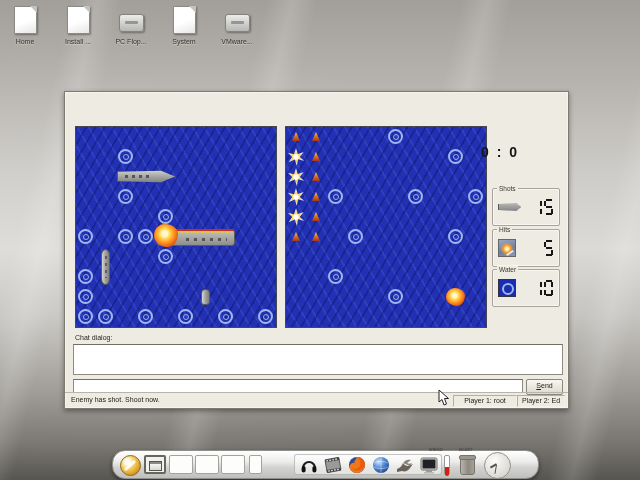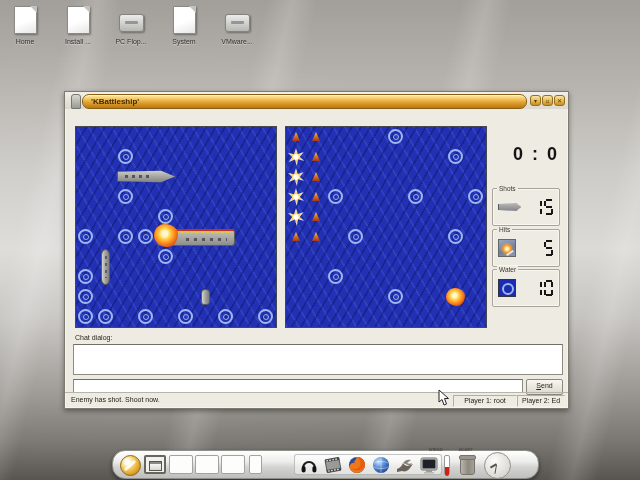--- a/index.html
+++ b/index.html
@@ -59,21 +59,21 @@
   .ship.destroyer::after{content:"";position:absolute;left:8px;right:22px;top:5px;height:3px;
     background:repeating-linear-gradient(90deg,#54545a 0 3px,transparent 3px 7px);}
   .ship.carrier{height:17px;border-radius:3px;border-top:2px solid #c23020;background:linear-gradient(180deg,#bfbfbb,#8e8e8a);}
   .ship.carrier::before{content:"";position:absolute;left:8px;right:5px;top:1px;border-top:1px dashed #e8c838;}
   .ship.carrier::after{content:"";position:absolute;left:28px;right:7px;top:7px;height:3px;
     background:repeating-linear-gradient(90deg,#54545a 0 3px,transparent 3px 8px);}
   .ship.submarine::after{content:"";position:absolute;left:3px;top:6px;bottom:6px;width:2px;
     background:repeating-linear-gradient(180deg,#5f5f63 0 3px,transparent 3px 7px);}
   .ship.boat{border-radius:4px 4px 3px 3px;}
   
-  .score{position:absolute;left:438px;top:52px;width:66px;text-align:center;font-size:18px;font-weight:bold;color:#141414;letter-spacing:2px;}
+  .score{position:absolute;left:402px;top:52px;width:66px;text-align:center;font-size:14px;font-weight:bold;color:#141414;letter-spacing:2px;}
   .statbox{position:absolute;left:427px;width:66px;height:36px;border:1px solid #a8a49a;border-radius:2px;
     box-shadow:inset 0 0 0 1px #f8f6ee;}
   .statlabel{position:absolute;top:-4px;left:4px;background:#eeebe2;padding:0 2px;font-size:6.5px;color:#3a3830;}
   .stat-inner{position:absolute;inset:0;display:flex;align-items:center;justify-content:space-between;padding:0 6px 0 5px;}
   .lcd{display:flex;gap:2px;align-items:center;}
   .lcd-digit{position:relative;width:9px;height:16px;display:inline-block;}
   .seg{position:absolute;background:#161616;}
   .seg-a{left:1.5px;top:0;width:6px;height:2px;}
   .seg-g{left:1.5px;top:7px;width:6px;height:2px;}
   .seg-d{left:1.5px;bottom:0;width:6px;height:2px;}
@@ -152,31 +152,20 @@
         <div class="glyph-doc"></div>
         <div class="desk-label">System</div>
       </div>
       <div class="desk-icon" style="left: 214px;">
         <div class="glyph-drive"></div>
         <div class="desk-label">VMware...</div>
       </div>
     </div>
 
   <div class="window">
-    <div class="titlebar">
-      <div class="win-icon"></div>
-      <div class="title-pill">
-        <span class="title-text">'KBattleship'</span>
-      </div>
-      <div class="win-buttons">
-        <div class="win-btn">▾</div>
-        <div class="win-btn">▫</div>
-        <div class="win-btn">✕</div>
-      </div>
-    </div>
 
     <div class="board board-left" id="board-left">
         <div class="miss" style="left: 42px; top: 22px;"></div>
         <div class="miss" style="left: 42px; top: 62px;"></div>
         <div class="miss" style="left: 82px; top: 82px;"></div>
         <div class="miss" style="left: 2px; top: 102px;"></div>
         <div class="miss" style="left: 42px; top: 102px;"></div>
         <div class="miss" style="left: 62px; top: 102px;"></div>
         <div class="miss" style="left: 82px; top: 122px;"></div>
         <div class="miss" style="left: 2px; top: 142px;"></div>

